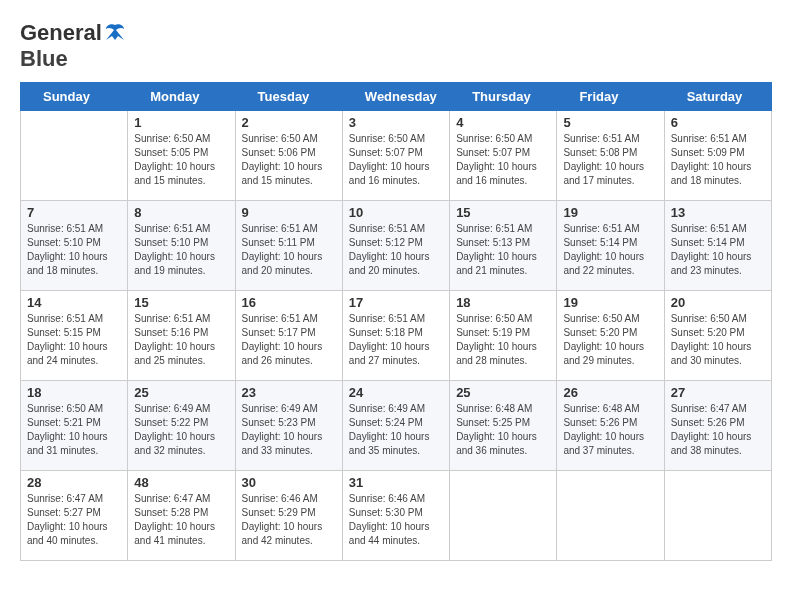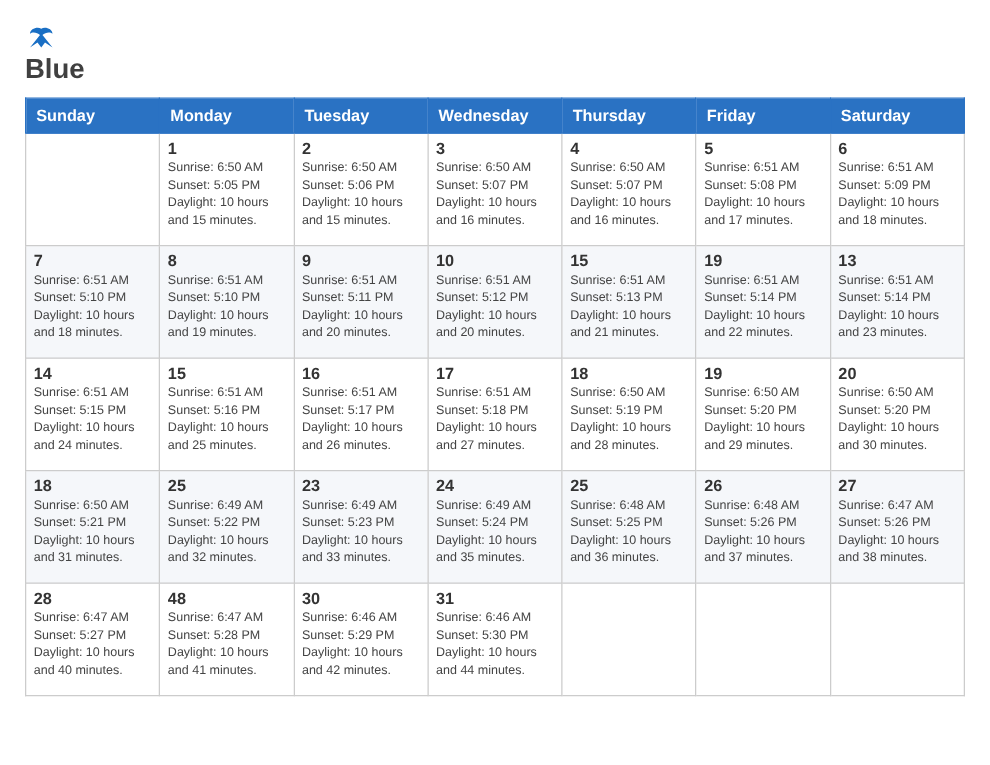--- a/index.html
+++ b/index.html
@@ -39,21 +39,21 @@
     }
     table {
       width: 100%;
       border-collapse: collapse;
       table-layout: fixed;
     }
     .day-header {
       background-color: #2a72c3;
       color: white;
       text-align: left;
-      padding: 6px 8px;
+      padding: 6px 22px;
       font-size: 13px;
       font-weight: bold;
       border: 1px solid #2a72c3;
     }
     td {
       border: 1px solid #ccc;
       vertical-align: top;
       padding: 4px 6px;
       font-size: 10.5px;
       color: #333;
@@ -83,20 +83,21 @@
     th {
       background-color: #2a72c3 !important;
     }
   </style>
 </head>
 <body>
 
 <div class="header">
   <div class="logo">
   <div class="logo-text">
+    <span style="font-size:22px;font-weight:bold;color:#333;">General</span>
     <svg width="22" height="22" viewBox="0 0 22 22" style="margin:0 2px;">
       <path d="M11 3 C14 1, 20 3, 20 7 C18 5, 14 6, 12 8 L20 18 L14 14 L11 18 L8 14 L2 18 L10 8 C8 6, 4 5, 2 7 C2 3, 8 1, 11 3Z" fill="#1a6fc4"></path>
     </svg>
   </div>
   <div>
     <span style="font-size:22px;font-weight:bold;color:#404040;">Blue</span>
   </div>
 </div>
   <div class="title-section">
     <div class="month-title"></div>

